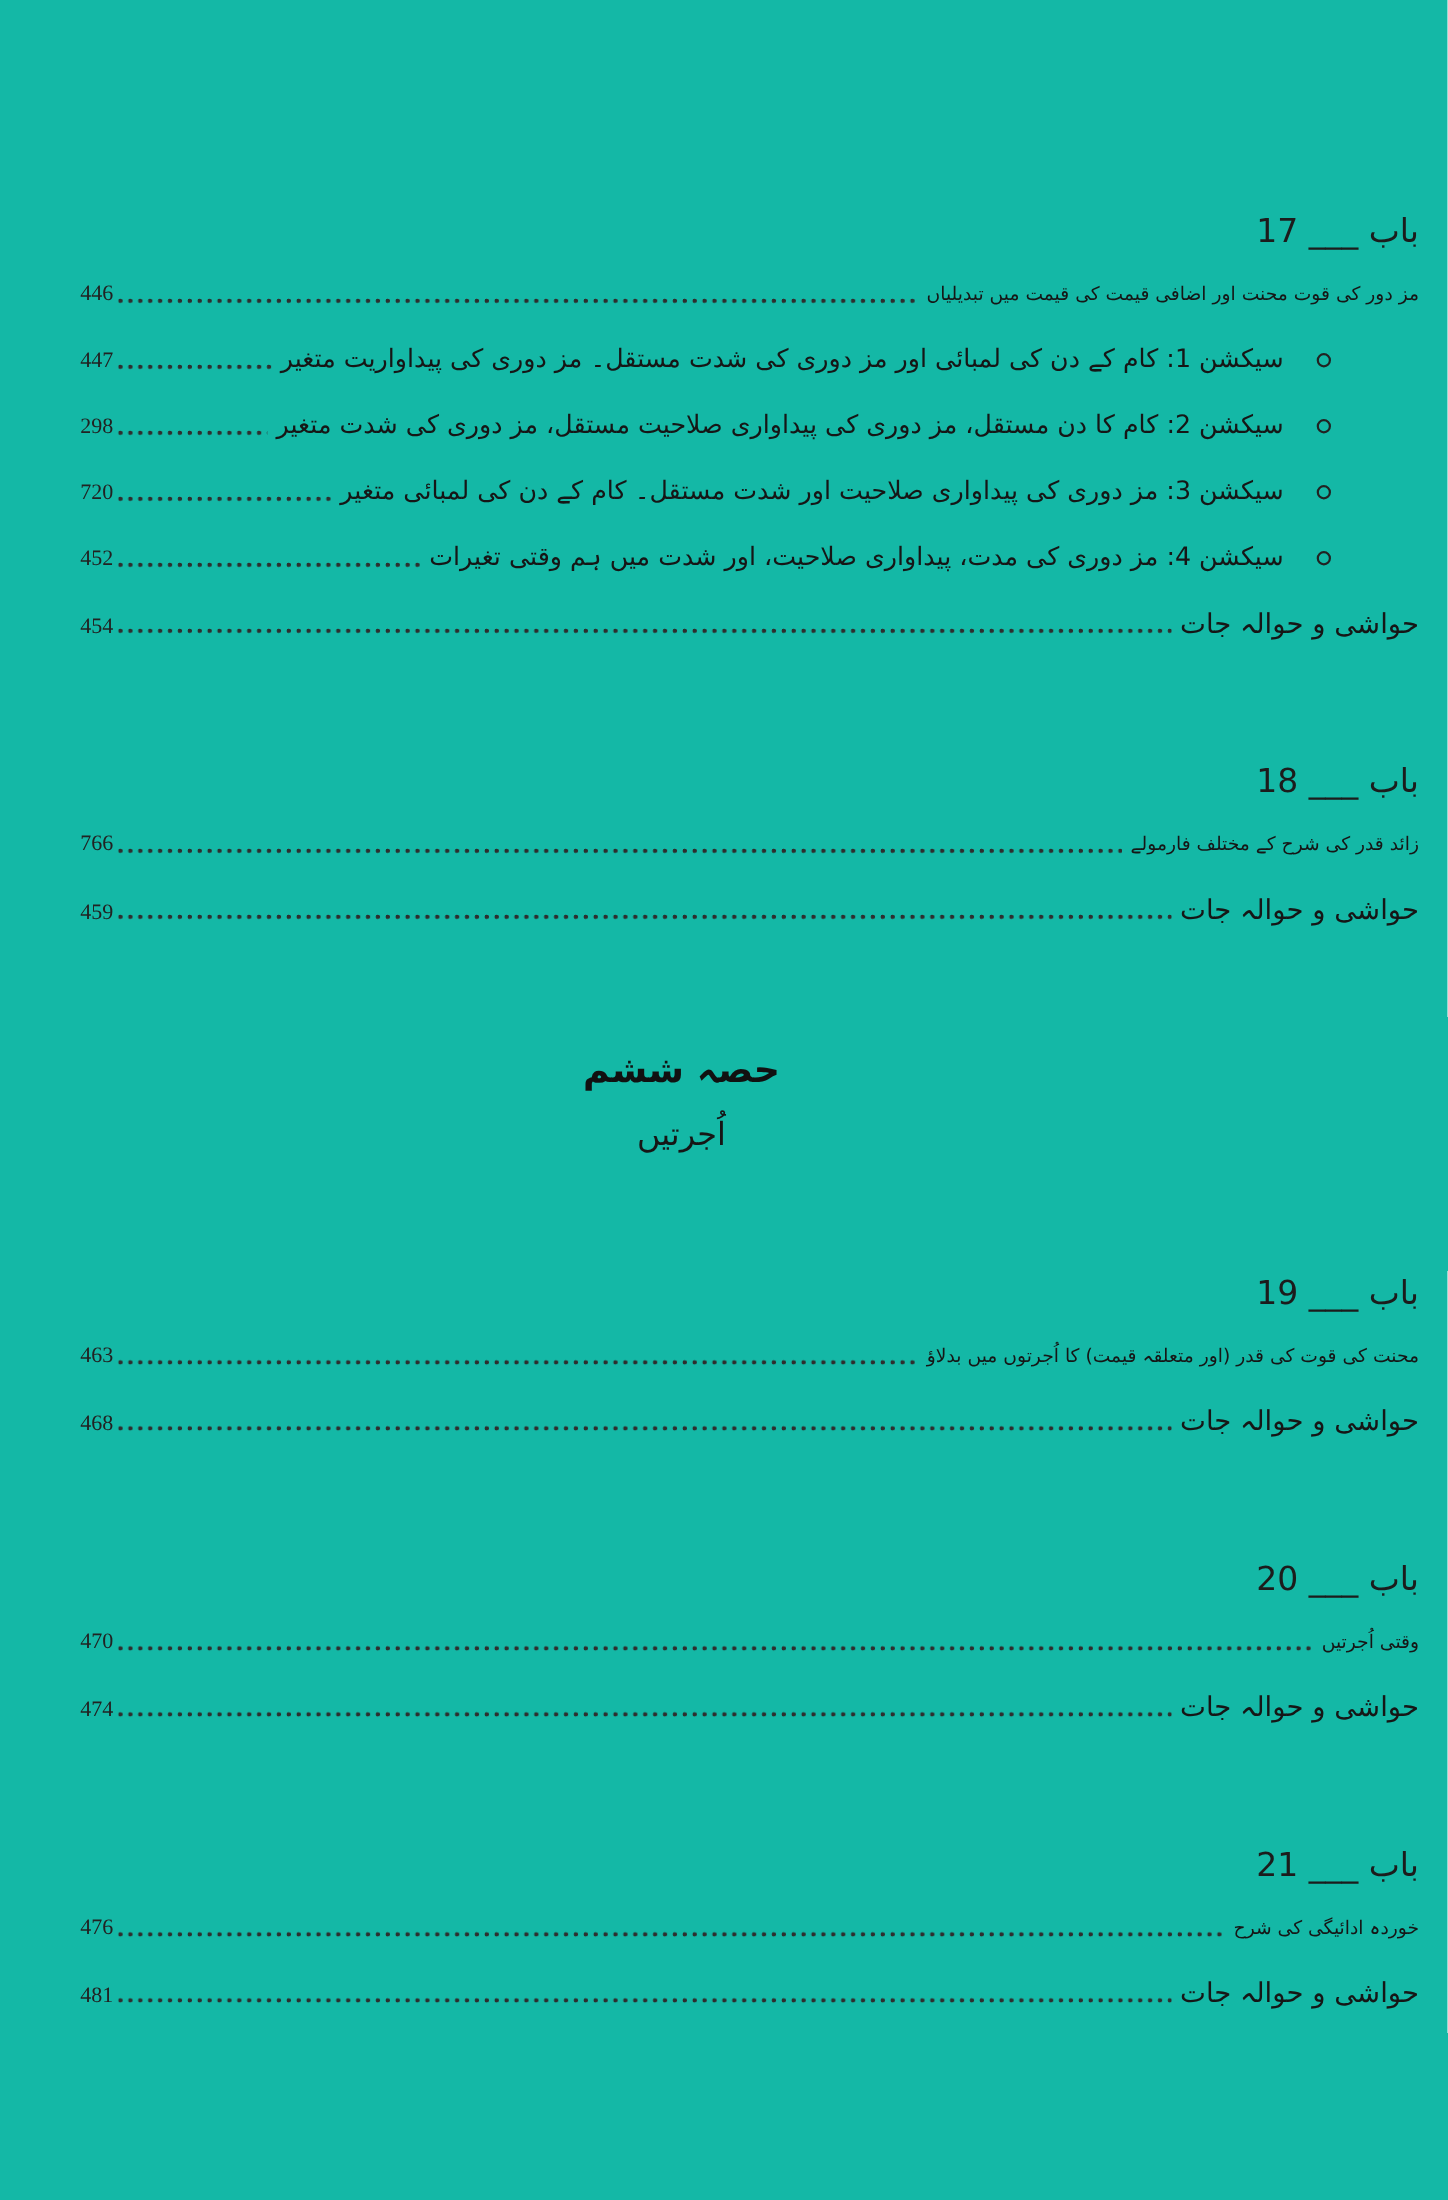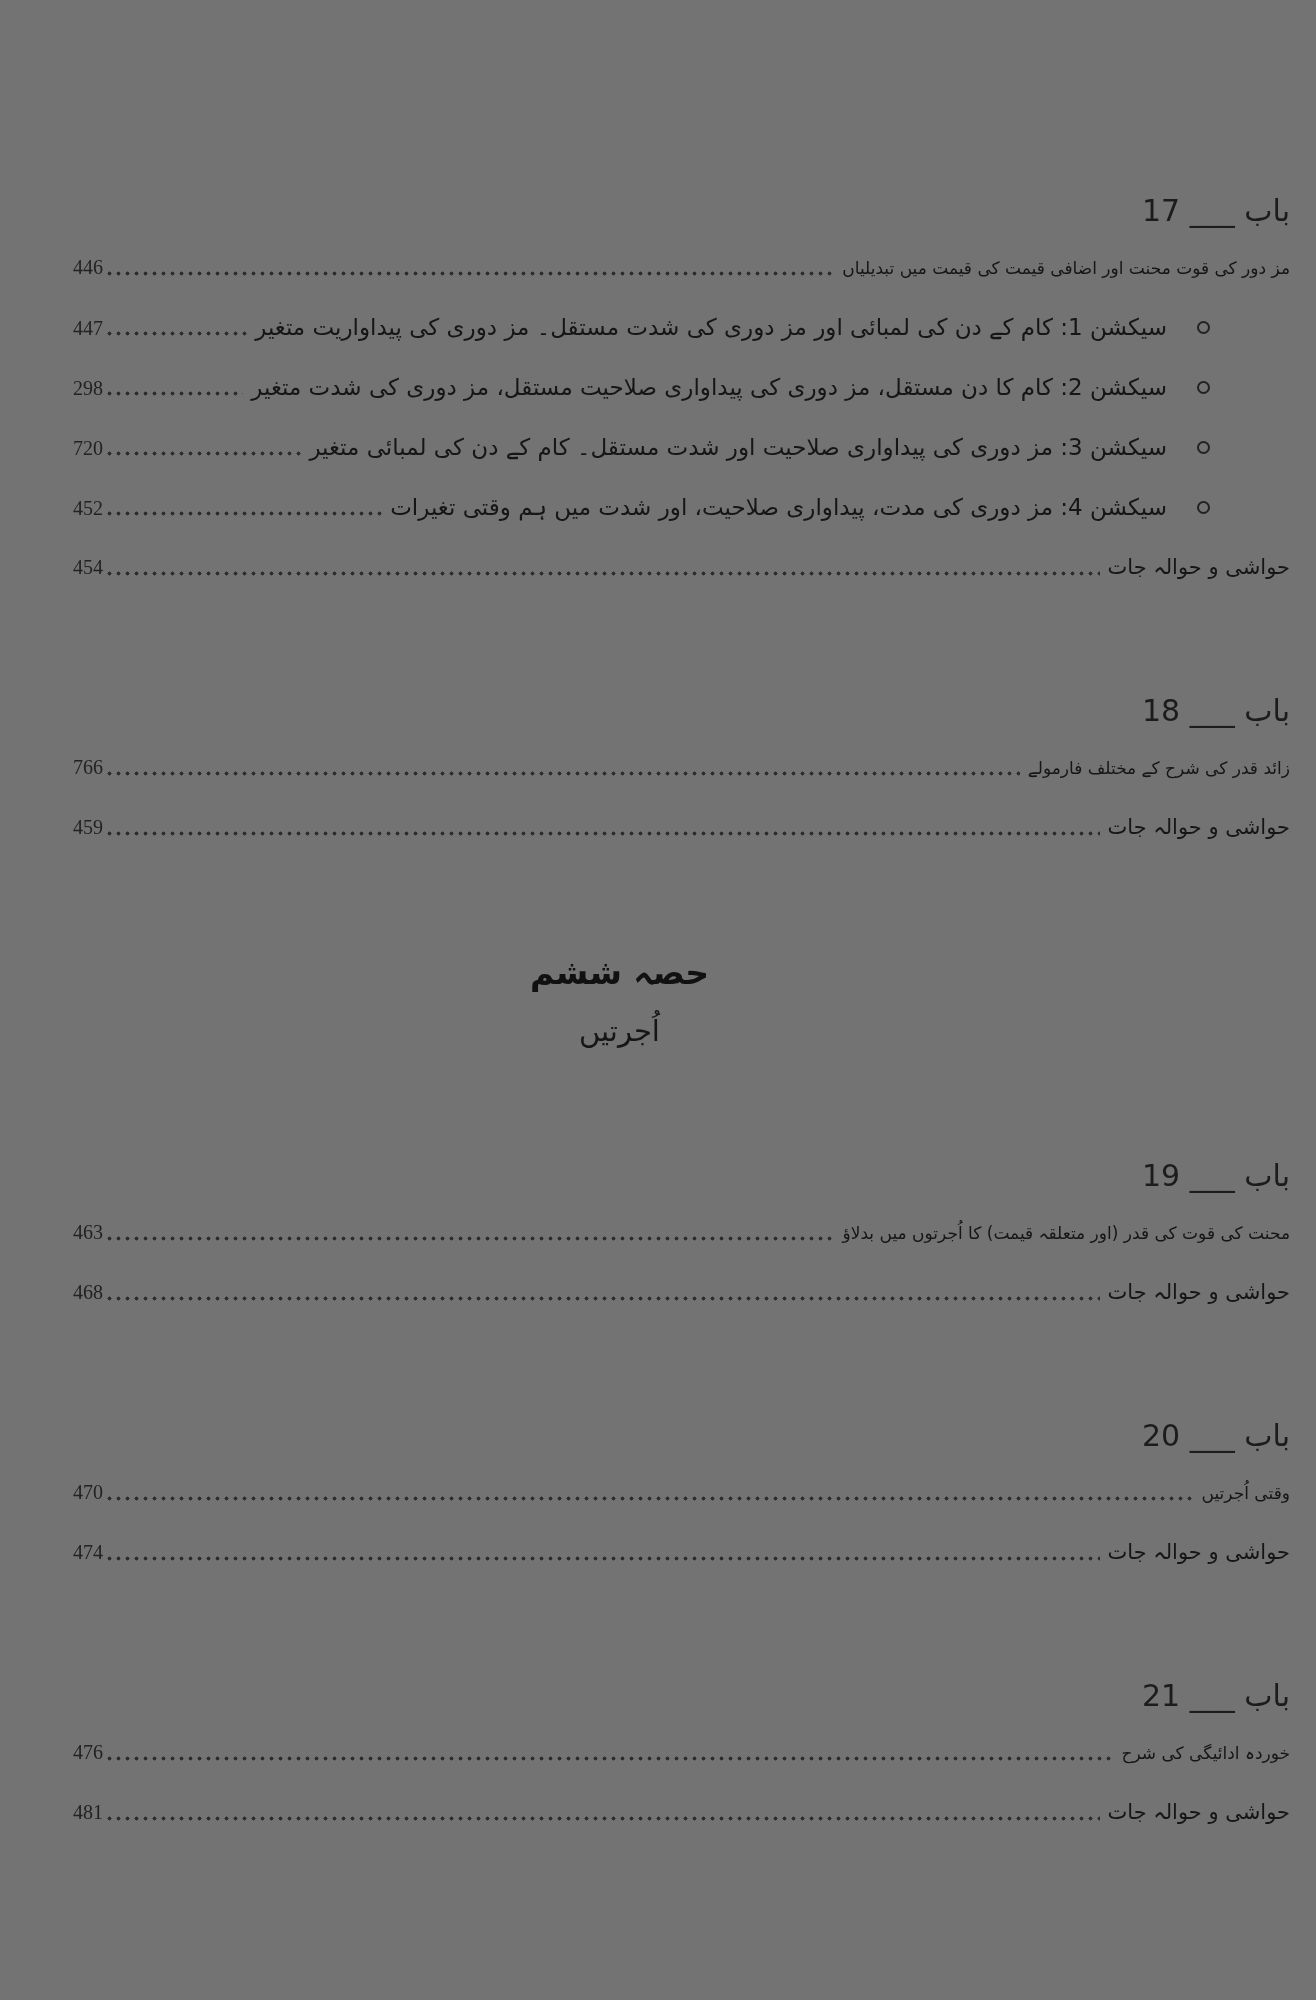--- a/index.html
+++ b/index.html
@@ -1,21 +1,21 @@
 <!DOCTYPE html>
 <html lang="ur"><head>
 <meta charset="utf-8">
 <style>
   * { margin: 0; padding: 0; box-sizing: border-box; }
   html, body { background: #ffffff; }
   .page {
     position: relative;
     width: 1316px;
     height: 2000px;
-    background: #737373;
+    background: #14b8a6;
     color: #1c1c1c;
     padding: 185px 26px 0 45px;
     overflow: hidden;
     font-family: "DejaVu Sans", sans-serif;
   }
   .chapter { margin-bottom: 88px; }
   .chapter-heading {
     direction: rtl;
     text-align: right;
     font-size: 30px;
@@ -31,21 +31,21 @@
     height: 60px;
   }
   .title {
     direction: rtl;
     font-size: 17px;
     line-height: 60px;
     white-space: nowrap;
     color: #161616;
   }
   .section-title { font-size: 23px; }
-  .footnote-title { font-size: 21px; }
+  .footnote-title { font-size: 25px; }
   .leader {
     flex: 1 1 auto;
     align-self: flex-end;
     height: 5px;
     margin: 0 8px 21px 4px;
     background-image: radial-gradient(circle at 2.5px 2.5px, #2e2e2e 1.8px, rgba(0,0,0,0) 2.2px);
     background-size: 9px 5px;
     background-repeat: repeat-x;
   }
   .pagenum {

